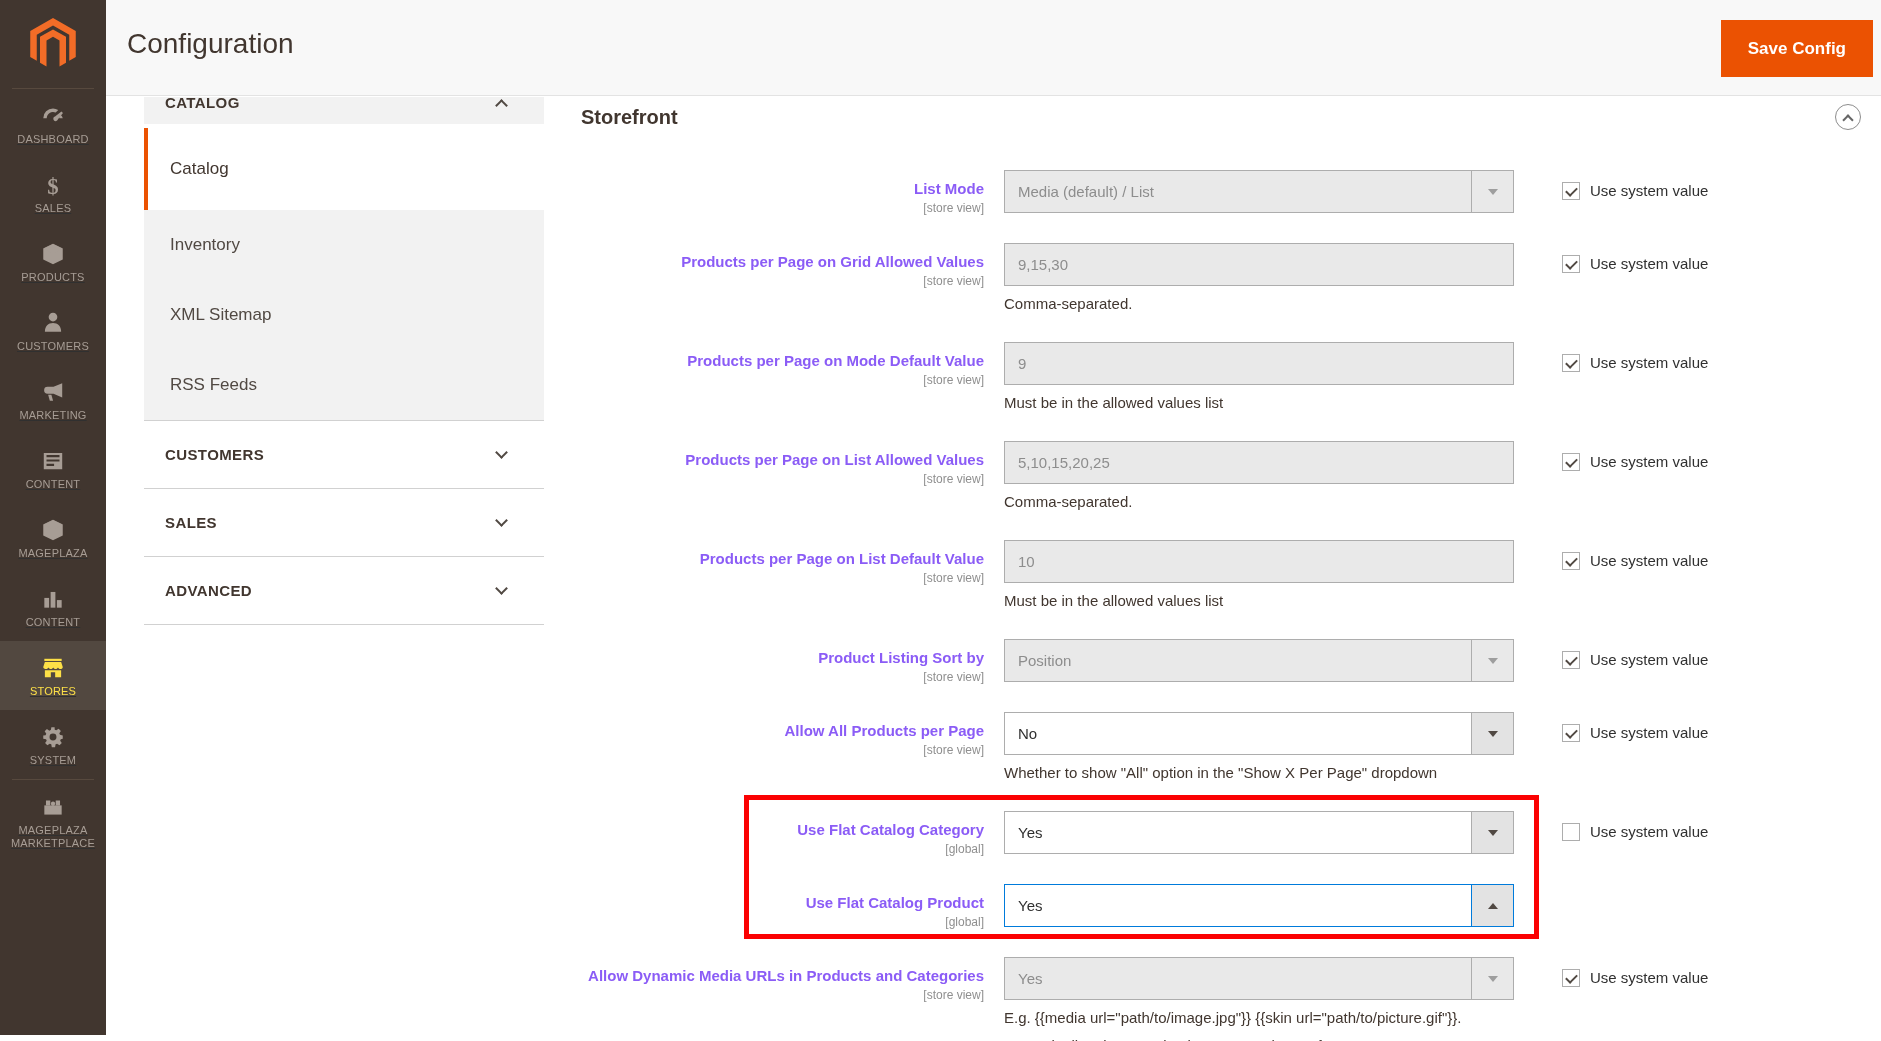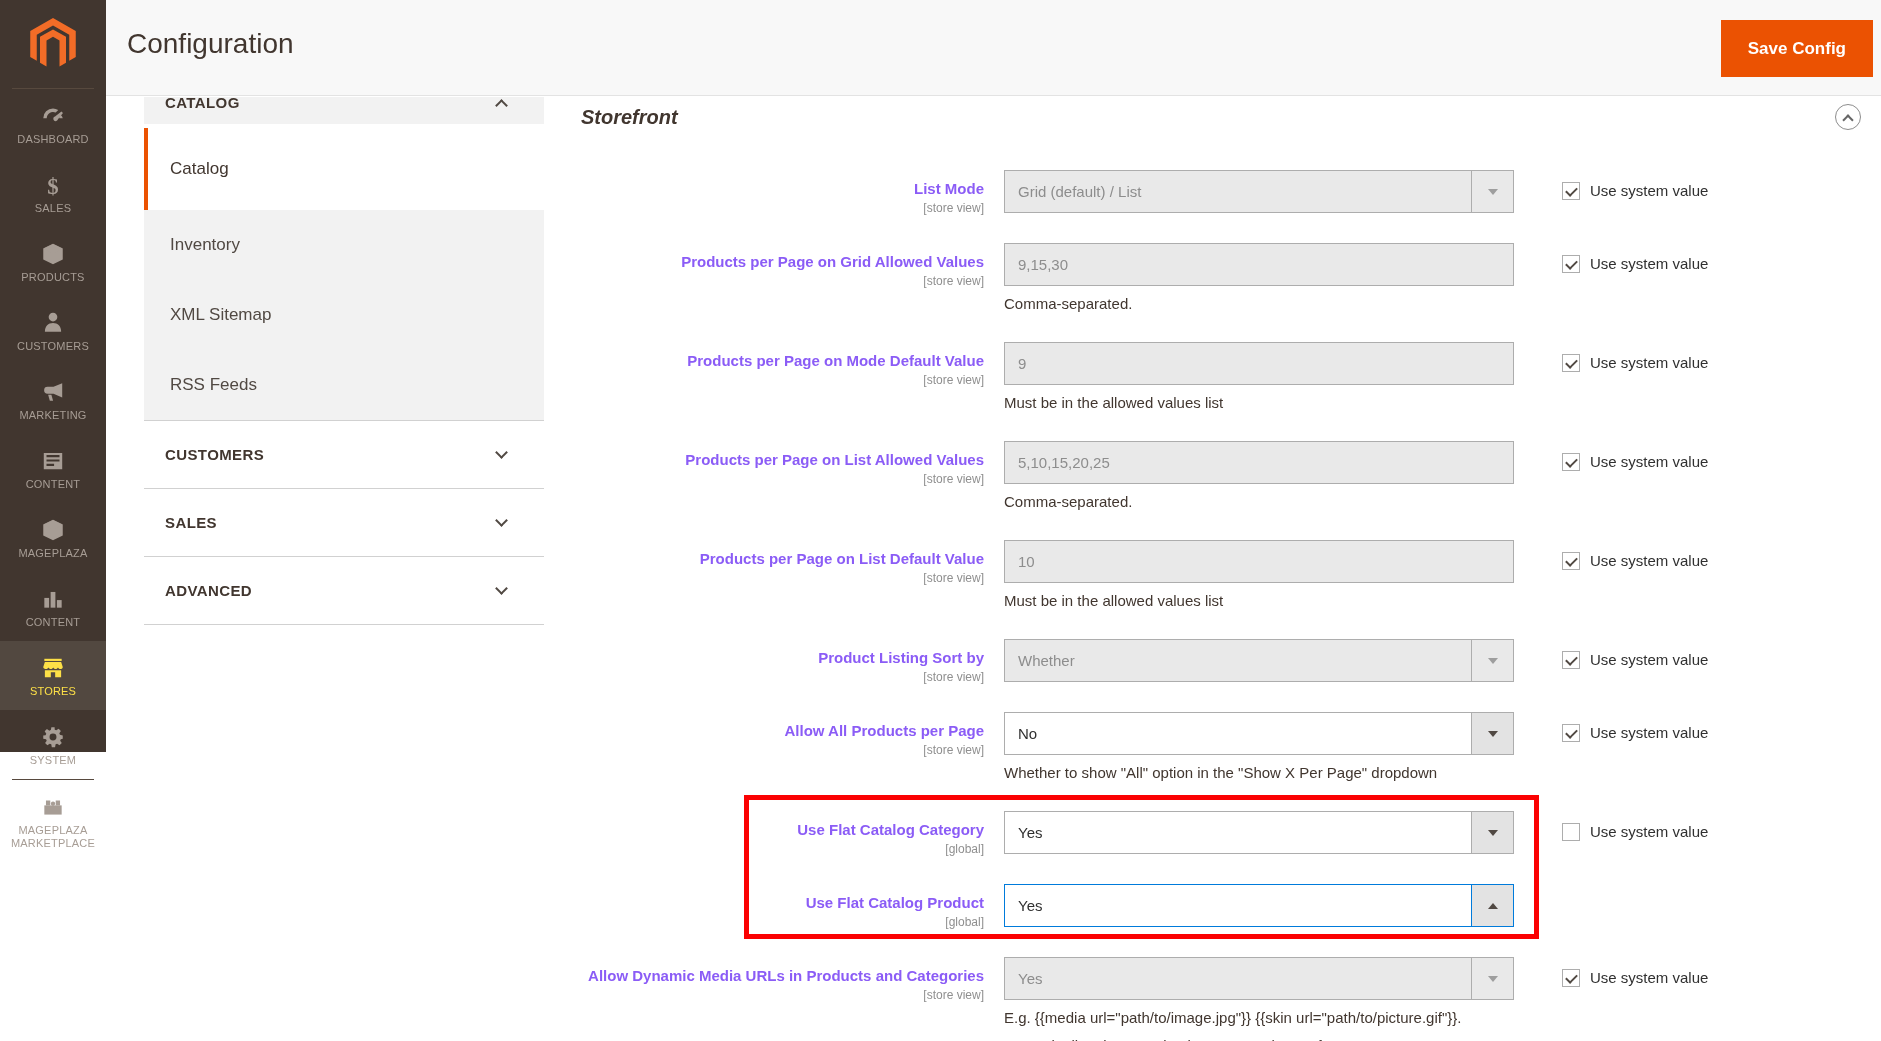--- a/index.html
+++ b/index.html
@@ -1,22 +1,22 @@
 <!DOCTYPE html>
 <html><head>
 <meta charset="utf-8">
 <style>
   * { margin:0; padding:0; box-sizing:border-box; }
   html,body { width:1881px; height:1041px; }
   body { position:relative; overflow:hidden; background:#fff;
          font-family:"Liberation Sans", sans-serif; color:#303030; }
 
   
-  .sidebar { position:absolute; left:0; top:0; width:106px; height:752px;
-             background:#41362f; z-index:30; }
+  .sidebar { position:absolute; left:0; top:0; width:106px; height:1035px;
+             background:#41362f; z-index:30;text-decoration:underline; }
   .logo-wrap { height:88px; display:flex; align-items:center; justify-content:center; }
   .side-sep { border:0; border-top:1px solid #57493e; margin:0 12px; }
   .side-item { padding:13px 2px 12px; text-align:center; color:#a79d95; cursor:pointer; }
   .side-item .ico { height:27px; display:flex; align-items:center; justify-content:center; }
   .side-item .ico svg { width:26px; height:26px; fill:currentColor; }
   .side-item .lbl { margin-top:4px; font-size:11px; letter-spacing:.2px; line-height:13px; }
   .side-item.active { background:#524840; color:#fde047; }
 
   
   .page-header { position:absolute; left:106px; top:0; right:0; height:96px;
@@ -41,21 +41,21 @@
                  display:flex; justify-content:space-between; align-items:center;
                  font-size:15px; font-weight:bold; letter-spacing:.4px; color:#41362f; cursor:pointer; }
   .chev { display:inline-block; width:9px; height:9px;
           border-right:2px solid #514943; border-bottom:2px solid #514943; }
   .chev.down { transform:rotate(45deg); margin-top:-4px; }
   .chev.up   { transform:rotate(-135deg); margin-top:6px; }
 
   
   .main { position:absolute; left:581px; top:96px; width:1300px; }
   .section-head { display:flex; justify-content:space-between; align-items:center;
-                  height:42px; padding-right:20px;font-style:italic; }
+                  height:42px; padding-right:20px; }
   .section-title { font-size:20px; font-weight:bold; color:#41362f; }
   .collapse-btn { width:26px; height:26px; border:1px solid #8d8d8d; border-radius:50%;
                   background:#fff; display:flex; align-items:center; justify-content:center; cursor:pointer; }
   .collapse-btn .chev { width:8px; height:8px; border-color:#666; }
 
   .form { margin-top:32px; }
   .row { display:flex; align-items:flex-start; margin-bottom:28px; }
   .cell-label { width:403px; text-align:right; padding-top:9px; }
   .f-label { font-size:15px; font-weight:bold; color:#8b5cf6; line-height:19px; }
   .f-scope { font-size:12px; color:#8f8f8f; margin-top:3px; }
@@ -246,21 +246,21 @@
     </div>
   </div>
   <div class="form" id="form-rows">
       <div class="row">
     <div class="cell-label">
       <div class="f-label">List Mode</div>
       <div class="f-scope">[store view]</div>
     </div>
     <div class="cell-field">
       <div class="control disabled">
-        <div class="value">Grid (default) / List</div>
+        <div class="value">Media (default) / List</div>
         <div class="arrow-box">
           <span class="arrow-down"></span>
         </div>
       </div>
 
     </div>
     <div class="cell-check">
       <span class="checkbox checked"></span>
       <span class="usv-label">Use system value</span>
     </div>
@@ -337,21 +337,21 @@
       <span class="usv-label">Use system value</span>
     </div>
   </div>
       <div class="row">
     <div class="cell-label">
       <div class="f-label">Product Listing Sort by</div>
       <div class="f-scope">[store view]</div>
     </div>
     <div class="cell-field">
       <div class="control disabled">
-        <div class="value">Whether</div>
+        <div class="value">Position</div>
         <div class="arrow-box">
           <span class="arrow-down"></span>
         </div>
       </div>
 
     </div>
     <div class="cell-check">
       <span class="checkbox checked"></span>
       <span class="usv-label">Use system value</span>
     </div>

